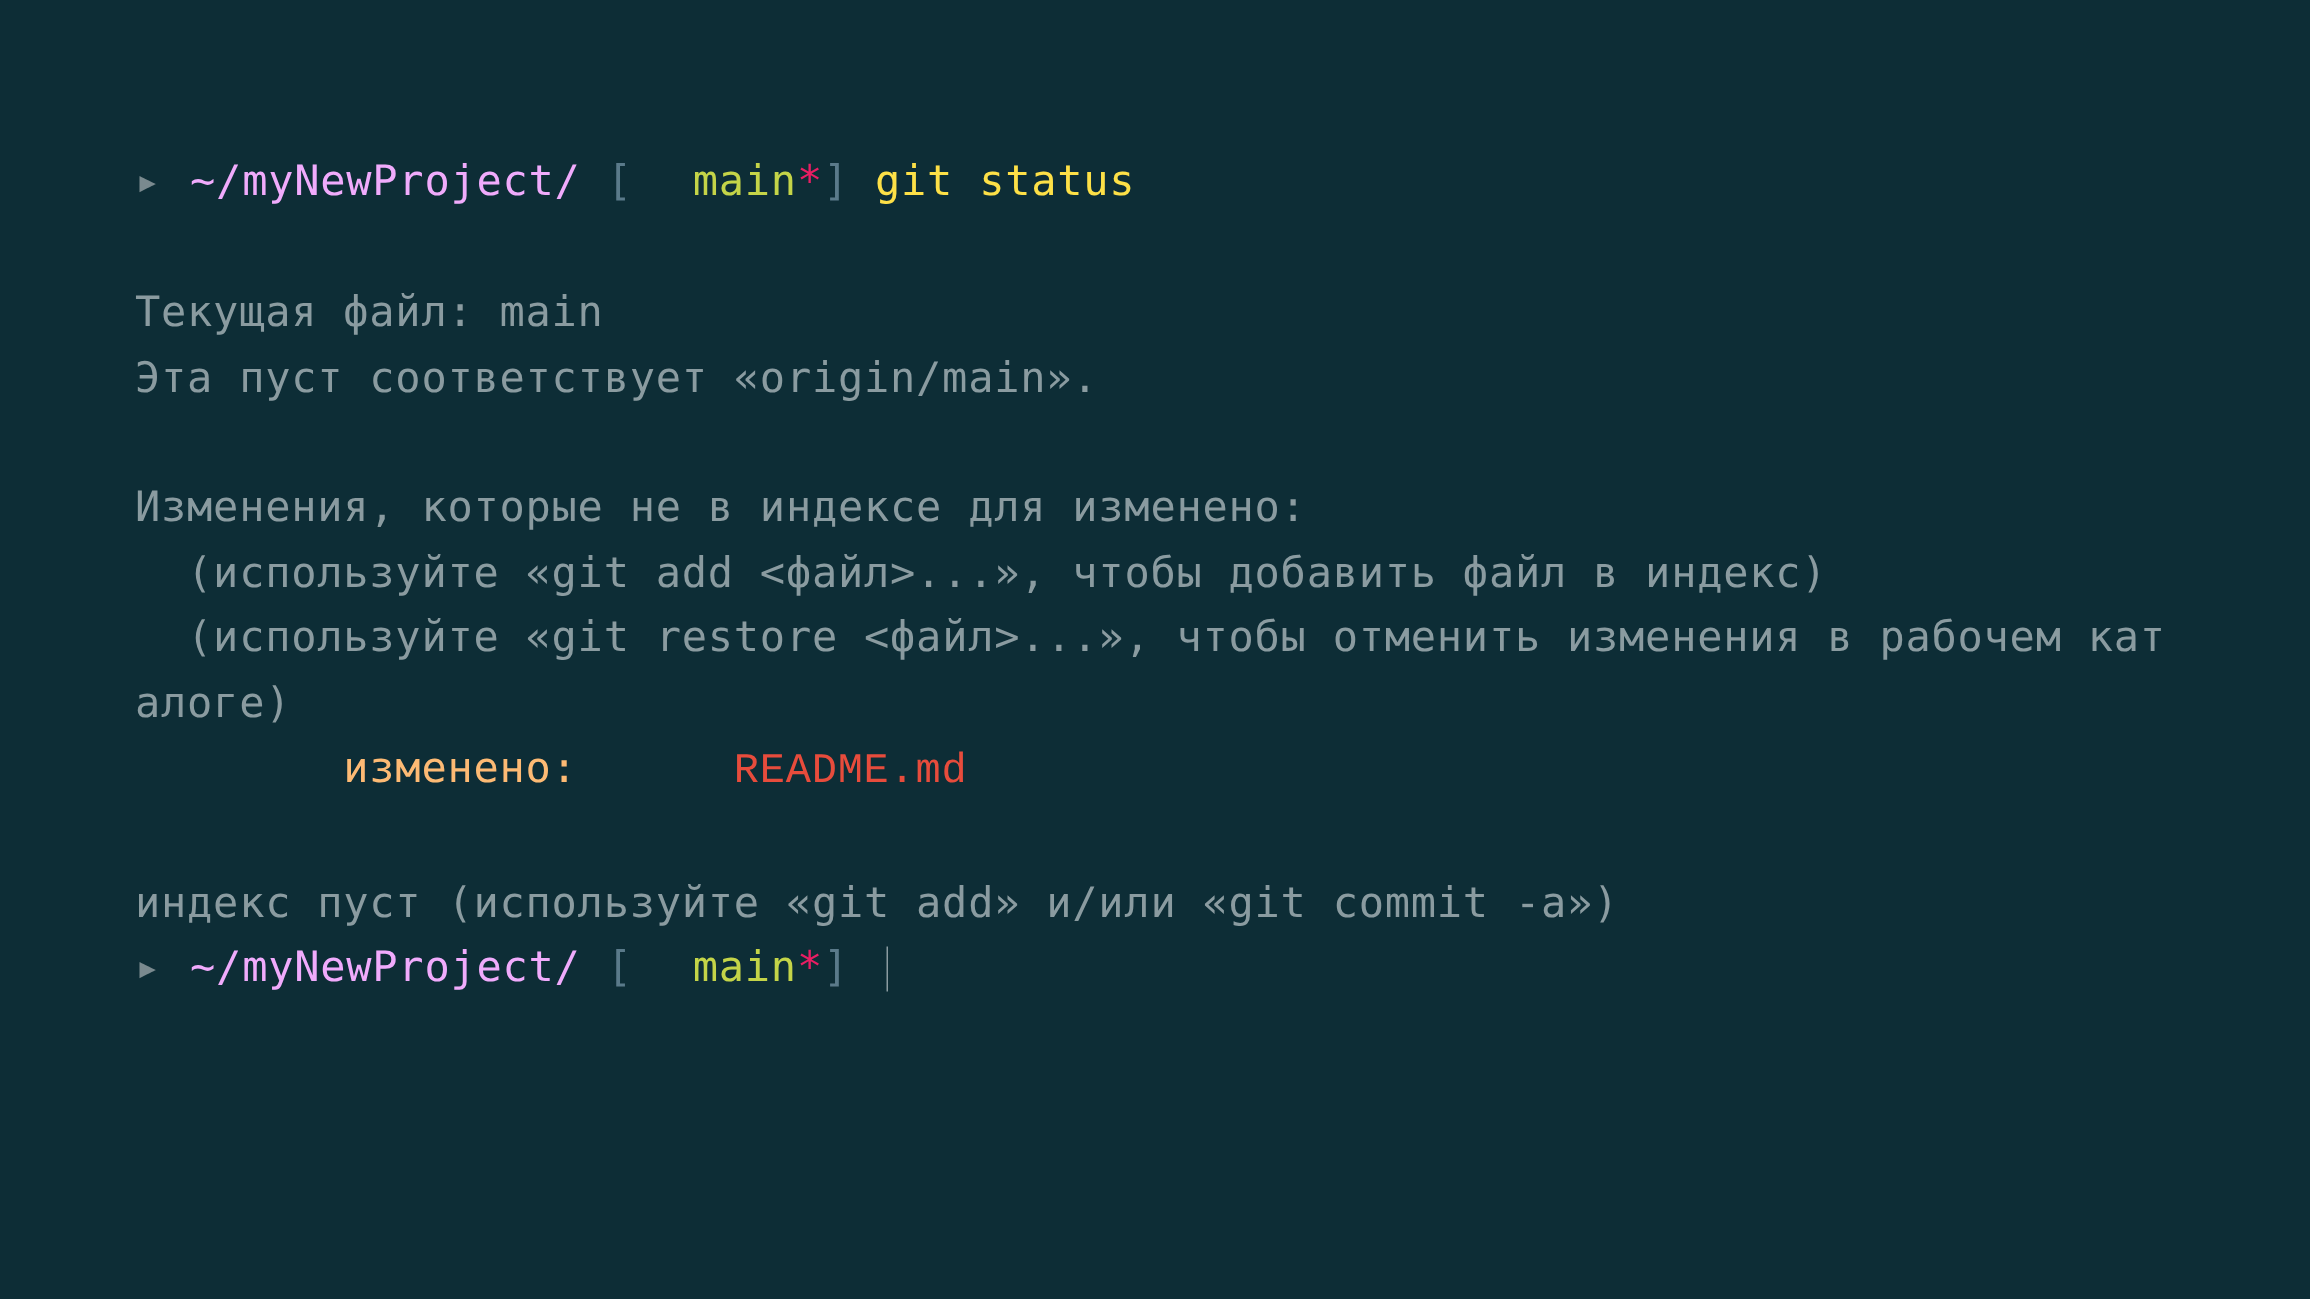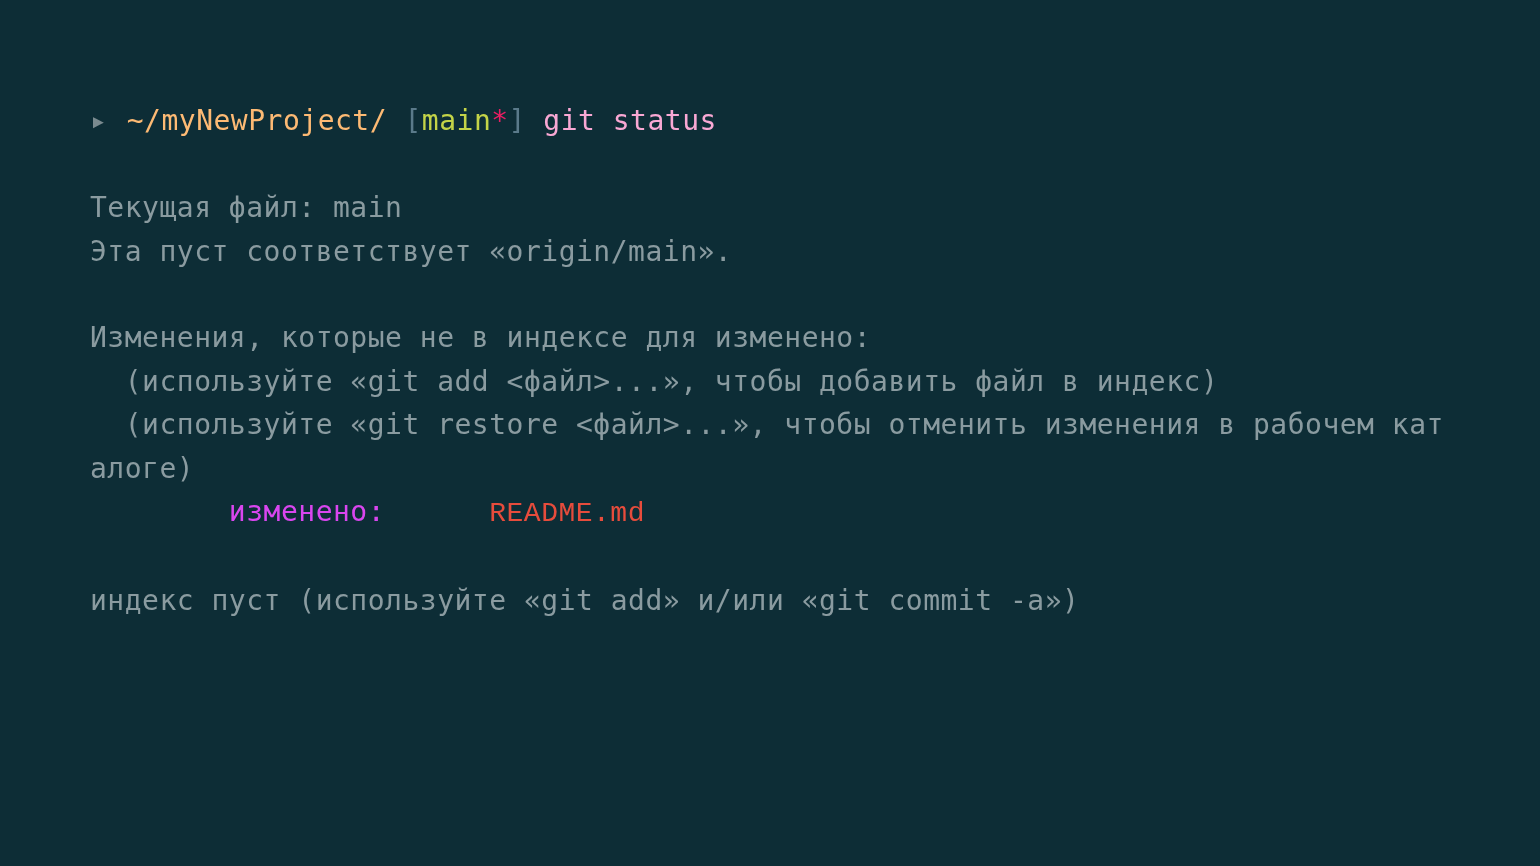--- a/index.html
+++ b/index.html
@@ -31,39 +31,40 @@
     }
     .apple-icon {
       color: #e91e63;
       font-size: 20px;
       display: inline-block;
       vertical-align: middle;
       position: relative;
       top: -2px;
     }
     .path {
-      color: #fdba74;
+      color: #f0abfc;
     }
     .bracket {
       color: #5a7a8a;
     }
     .branch {
       color: #c4d448;
+      margin-left: 40px;
     }
     .asterisk {
       color: #e91e63;
     }
     .command {
-      color: #f9a8d4;
+      color: #fde047;
     }
     .output {
       color: #8a9ba0;
     }
     .modified {
-      color: #d946ef;
+      color: #fdba74;
       text-align: right;
     }
     .modified-file {
       color: #e74c3c;
       font-family: Liberation Mono, monospace;
     }
     .cursor {
       display: inline-block;
       width: 1px;
       height: 30px;
@@ -79,13 +80,13 @@
 <span class="prompt-line"><span class="arrow">▸</span><span class="apple-icon"></span> <span class="path">~/myNewProject/</span> <span class="bracket">[</span><span class="branch">main</span><span class="asterisk">*</span><span class="bracket">]</span> <span class="command">git status</span></span>
 <span class="output">Текущая файл: main</span>
 <span class="output">Эта пуст соответствует «origin/main».</span>
 
 <span class="output">Изменения, которые не в индексе для изменено:</span>
 <span class="output">  (используйте «git add &lt;файл&gt;...», чтобы добавить файл в индекс)</span>
 <span class="output">  (используйте «git restore &lt;файл&gt;...», чтобы отменить изменения в рабочем каталоге)</span>
 <span class="modified">        изменено:      </span><span class="modified-file">README.md</span>
 
 <span class="output">индекс пуст (используйте «git add» и/или «git commit -a»)</span>
-</div>
+<span class="prompt-line"><span class="arrow">▸</span><span class="apple-icon"></span> <span class="path">~/myNewProject/</span> <span class="bracket">[</span><span class="branch">main</span><span class="asterisk">*</span><span class="bracket">]</span> <span class="cursor"></span></span></div>
 
 </body></html>

